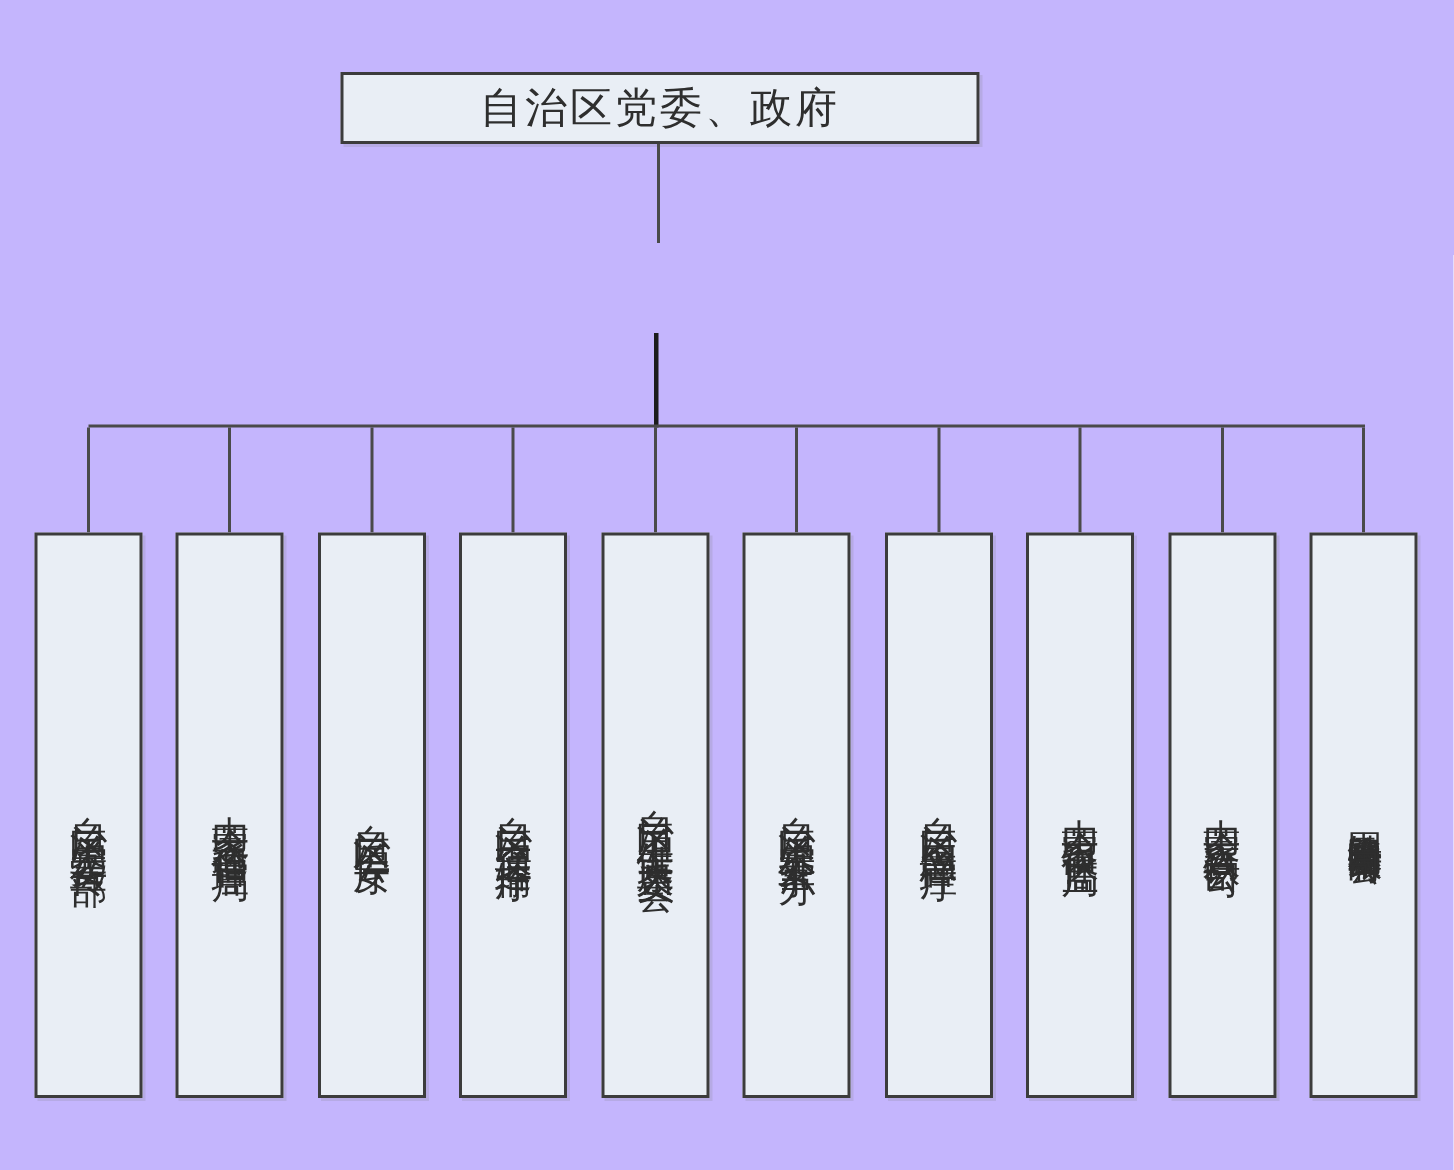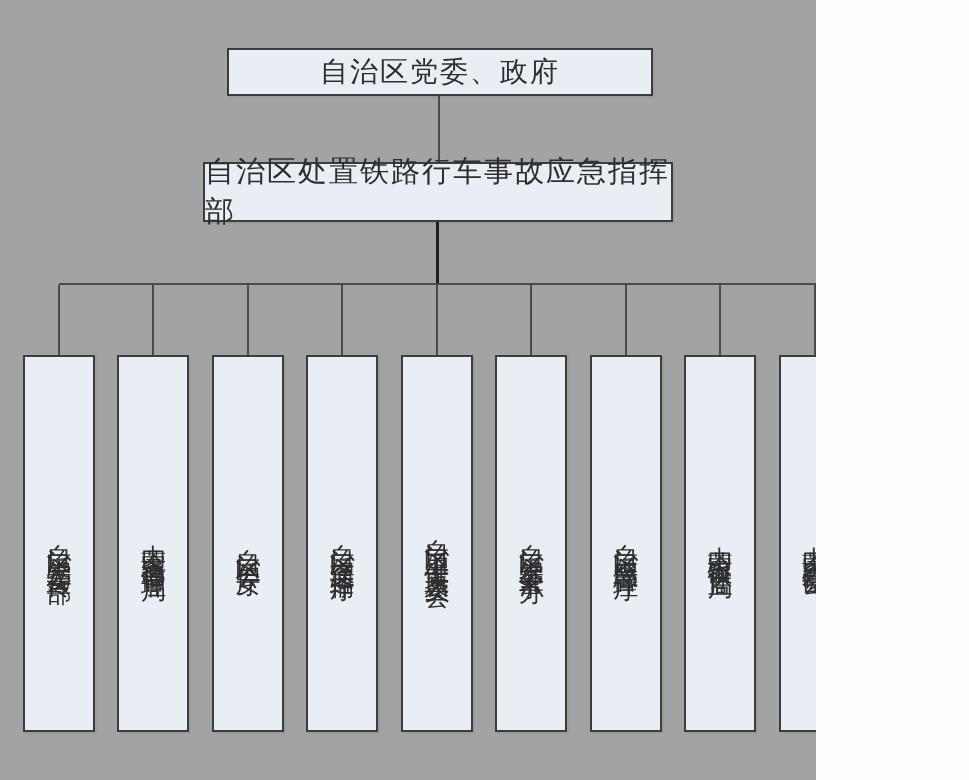--- a/index.html
+++ b/index.html
@@ -2,23 +2,23 @@
 <html style="--box-fill: #e9eef5; --box-border: #3c3c3c; --line: #4a4a4a; --text: #2e2e2e;"><head>
 <meta charset="utf-8">
 <style>
   html, body {
     margin: 0;
     padding: 0;
     background: #fdfdfd;
   }
   .canvas {
     position: relative;
-    width: 816px;
+    width: 969px;
     height: 780px;
-    background: #a3a3a3;
+    background: #c4b5fd;
     font-family: "DejaVu Serif", "Liberation Serif", serif;
     overflow: hidden;
   }
   .hbox {
     position: absolute;
     box-sizing: border-box;
     background: var(--box-fill, #e9eef5);
     border: 2px solid var(--box-border, #3c3c3c);
     display: flex;
     align-items: center;
@@ -100,21 +100,20 @@
 </style>
 </head>
 <body>
 
 <div class="canvas">
 
   <div class="hbox root">自治区党委、政府</div>
 
   <div class="line v-root"></div>
 
-  <div class="hbox hq">自治区处置铁路行车事故应急指挥部</div>
 
   <div class="line v-hq"></div>
 
   <div class="line bus"></div>
 
   <div class="columns">
 
     <div class="col">
       <div class="drop"></div>
       <div class="vbox">

